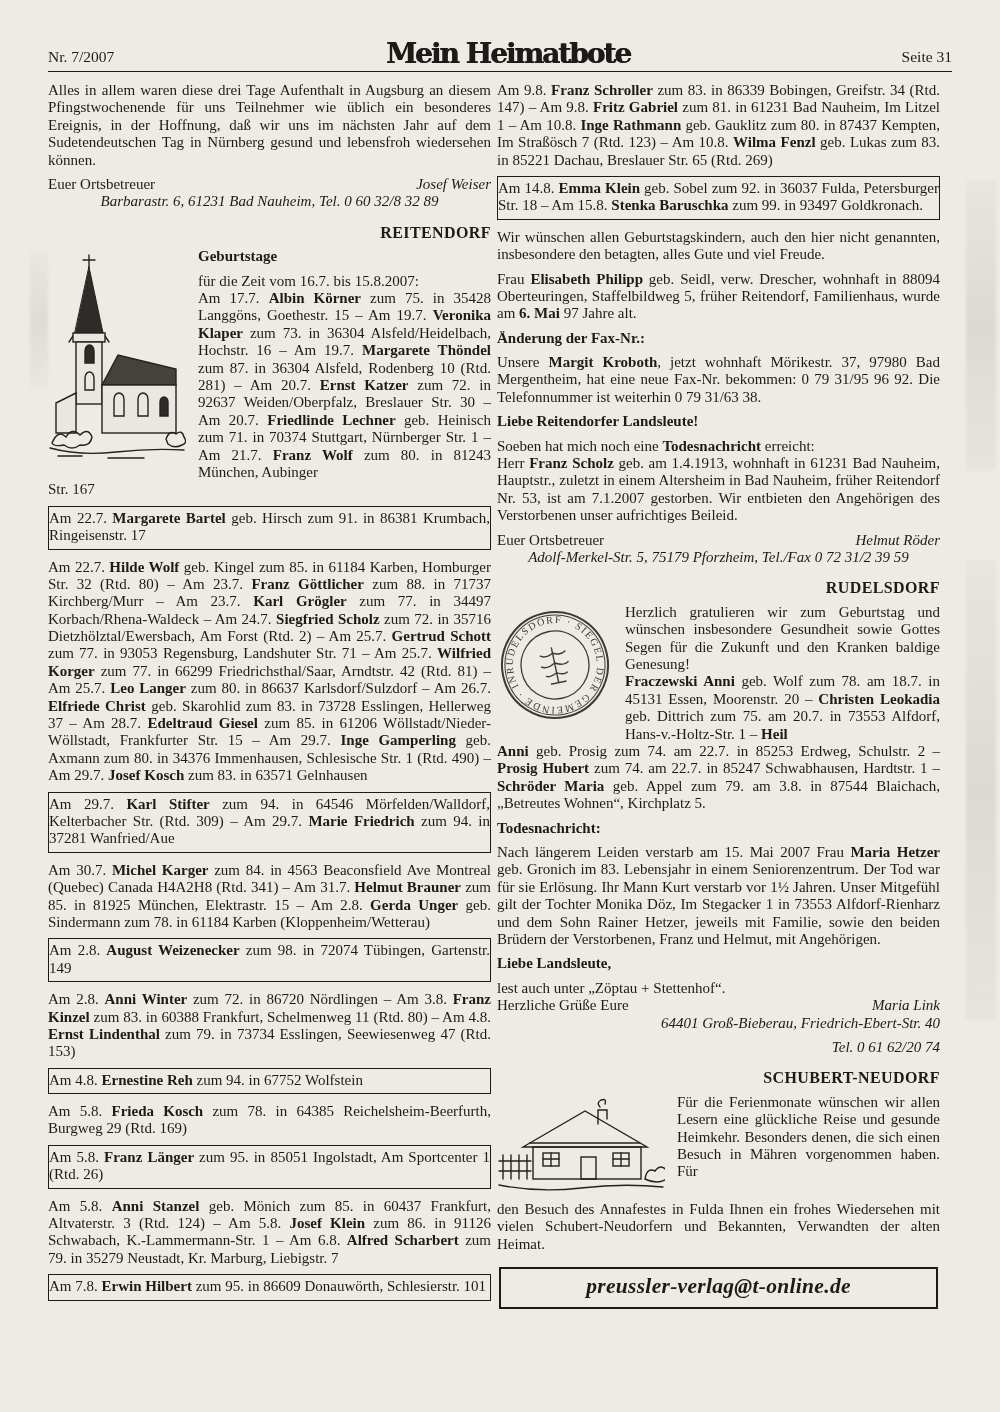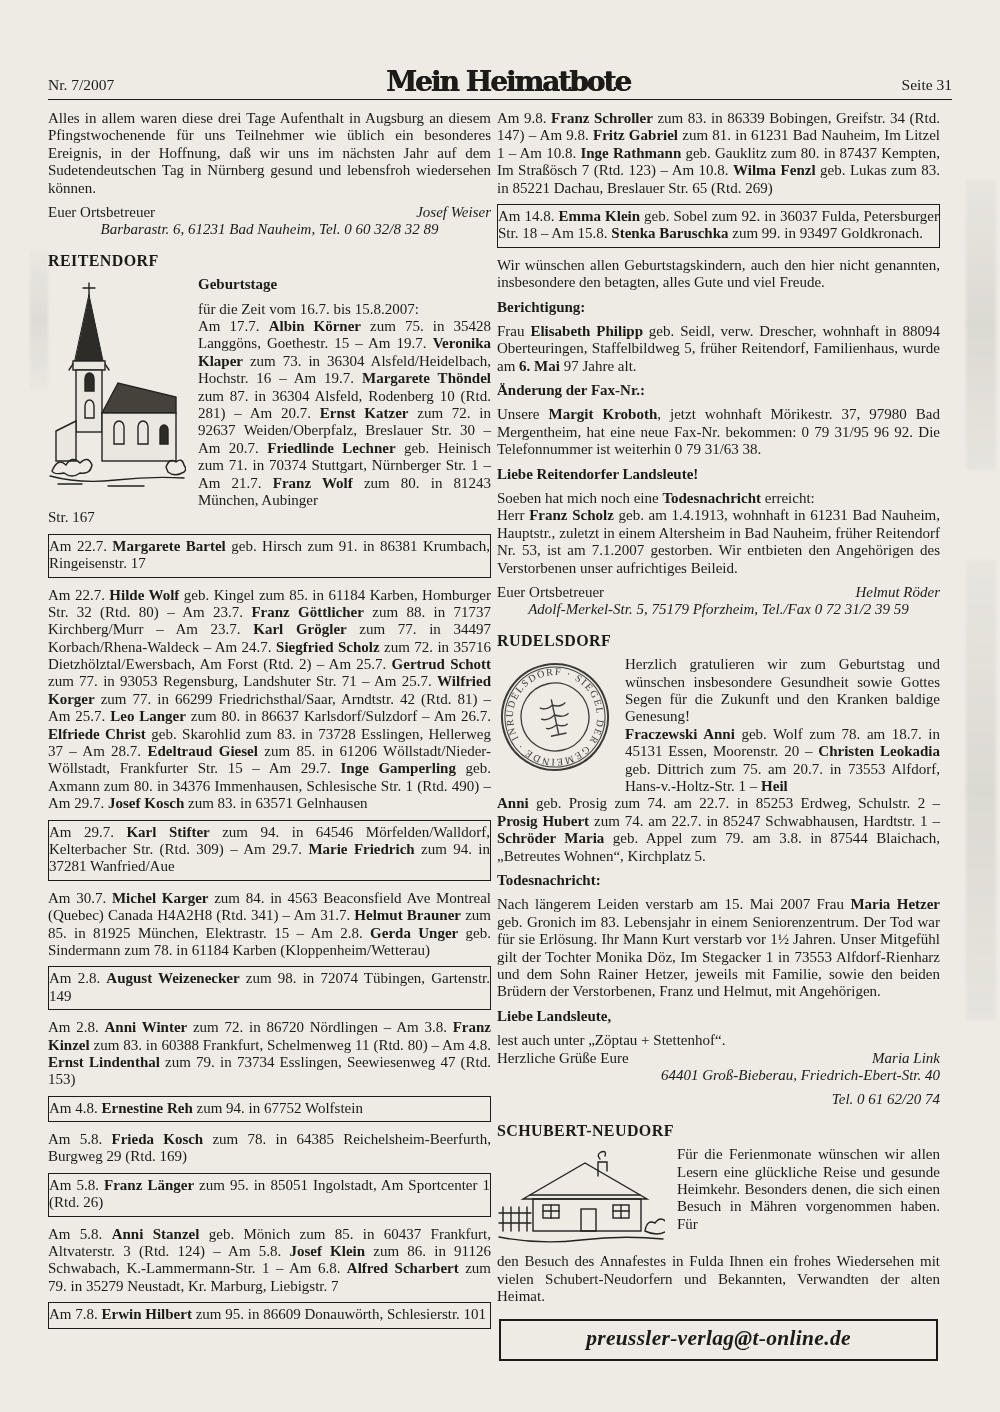--- a/index.html
+++ b/index.html
@@ -1,30 +1,30 @@
 <!DOCTYPE html>
 <html lang="de" style="--paper: #edebe4; --ink: #1c1b18;"><head>
 <meta charset="utf-8">
 <style>
   :root { --paper:#edebe4; --ink:#1c1b18; }
   html,body{margin:0;padding:0;}
   body{width:1000px;height:1412px;background:#a0a09c;font-family:"Liberation Serif",serif;}
   .sheet{position:relative;width:1000px;height:1412px;background:var(--paper);padding:22px 48px 0;box-sizing:border-box;overflow:hidden;color:var(--ink);}
-  .header{display:flex;justify-content:space-between;align-items:flex-end;border-bottom:1.8px solid var(--ink);padding-bottom:3px;height:46px;margin-top:28px;}
+  .header{display:flex;justify-content:space-between;align-items:flex-end;border-bottom:1.8px solid var(--ink);padding-bottom:3px;height:46px;}
   .meta{font-size:15.5px;padding-bottom:2px;}
   .masthead{font-family:"DejaVu Serif",serif;font-weight:700;font-size:28px;line-height:1;letter-spacing:-2px;text-shadow:0.6px 0 currentColor;}
   .cols{display:flex;gap:6px;margin-top:10px;}
   .col{width:443px;font-size:15px;line-height:1.16;text-align:justify;}
   .col p{margin:0 0 7px;}
   .col p.tight{margin:0;}
   .sig-row{display:flex;justify-content:space-between;margin:0;}
   .italic{font-style:italic;}
   .addr-center{font-style:italic;text-align:center;margin:0 0 6px;}
   .addr-right{font-style:italic;text-align:right;margin:0;}
-  .section-title{font-weight:bold;text-align:left;font-size:16px;letter-spacing:.4px;margin:13px 0 6px;}
+  .section-title{font-weight:bold;text-align:right;font-size:16px;letter-spacing:.4px;margin:13px 0 6px;}
   .box{border:1.6px solid var(--ink);padding:3px 0 4px;margin:4px 0 9px;}
   .subhead{font-weight:bold;margin:5px 0 0;}
   .boldline{font-weight:bold;margin:0;}
   .float-img{float:left;margin:3px 12px 4px 0;}
   .clear{clear:left;}
   .email-box{border:2.5px solid var(--ink);margin:14px 2px 0;padding:5px 4px 8px;text-align:center;font-weight:bold;font-style:italic;font-size:21.5px;letter-spacing:.3px;}
   .smudge{position:absolute;pointer-events:none;filter:blur(1.5px);}
   .smudge.right{right:4px;width:30px;background:linear-gradient(to bottom,rgba(70,68,60,.03),rgba(70,68,60,.10),rgba(70,68,60,.04));}
   .smudge.left{left:30px;width:18px;background:linear-gradient(to bottom,rgba(70,68,60,.02),rgba(70,68,60,.09),rgba(70,68,60,.02));}
   svg{display:block;}
@@ -128,21 +128,20 @@
     <div class="col">
 
       <p>Am 9.8. <b>Franz Schroller</b> zum 83. in 86339 Bobingen, Greifstr. 34 (Rtd. 147) – Am 9.8. <b>Fritz Gabriel</b> zum 81. in 61231 Bad Nauheim, Im Litzel 1 – Am 10.8. <b>Inge Rathmann</b> geb. Gauklitz zum 80. in 87437 Kempten, Im Straßösch 7 (Rtd. 123) – Am 10.8. <b>Wilma Fenzl</b> geb. Lukas zum 83. in 85221 Dachau, Breslauer Str. 65 (Rtd. 269)</p>
 
       <div class="box">
         <span>Am 14.8. <b>Emma Klein</b> geb. Sobel zum 92. in 36037 Fulda, Petersburger Str. 18 – Am 15.8. <b>Stenka Baruschka</b> zum 99. in 93497 Goldkronach.</span>
       </div>
 
       <p>Wir wünschen allen Geburtstagskindern, auch den hier nicht genannten, insbesondere den betagten, alles Gute und viel Freude.</p>
 
-      <p class="subhead">Berichtigung:</p>
       <p>Frau <b>Elisabeth Philipp</b> geb. Seidl, verw. Drescher, wohnhaft in 88094 Oberteuringen, Staffelbildweg 5, früher Reitendorf, Familienhaus, wurde am <b>6. Mai</b> 97 Jahre alt.</p>
 
       <p class="subhead">Änderung der Fax-Nr.:</p>
       <p>Unsere <b>Margit Kroboth</b>, jetzt wohnhaft Mörikestr. 37, 97980 Bad Mergentheim, hat eine neue Fax-Nr. bekommen: 0 79 31/95 96 92. Die Telefonnummer ist weiterhin 0 79 31/63 38.</p>
 
       <p class="subhead">Liebe Reitendorfer Landsleute!</p>
       <p class="tight">Soeben hat mich noch eine <b>Todesnachricht</b> erreicht:</p>
       <p>Herr <b>Franz Scholz</b> geb. am 1.4.1913, wohnhaft in 61231 Bad Nauheim, Hauptstr., zuletzt in einem Altersheim in Bad Nauheim, früher Reitendorf Nr. 53, ist am 7.1.2007 gestorben. Wir entbieten den Angehörigen des Verstorbenen unser aufrichtiges Beileid.</p>
 
       <div class="sig-row">

